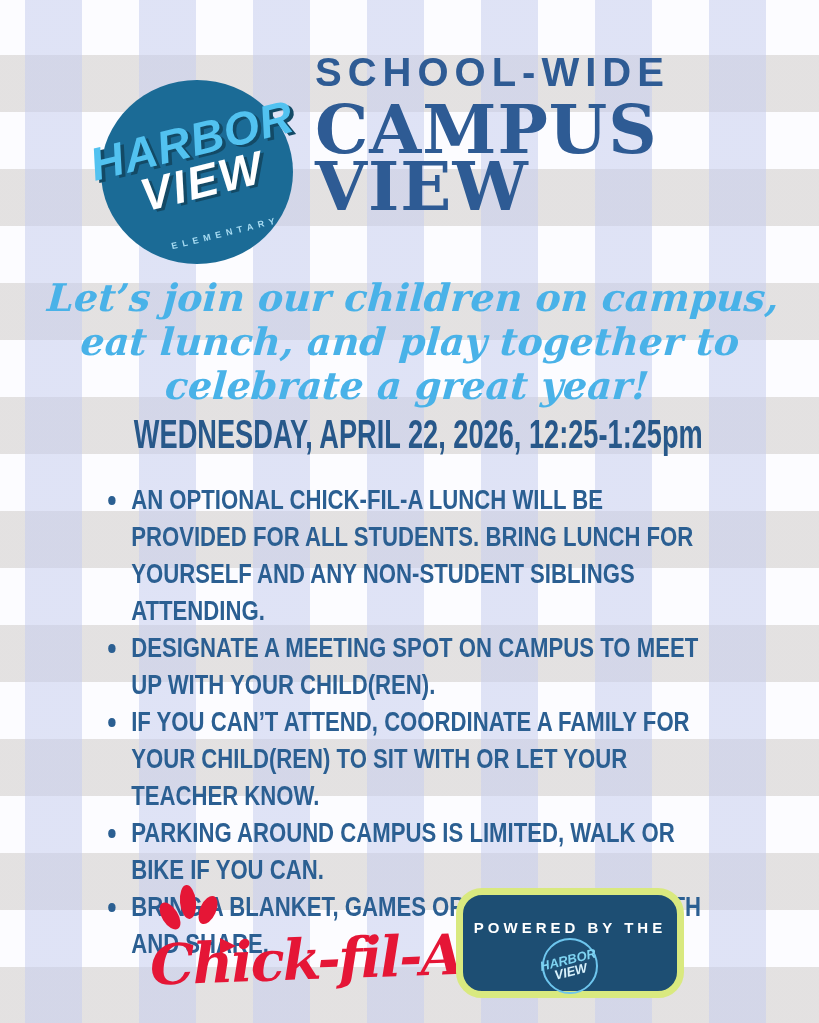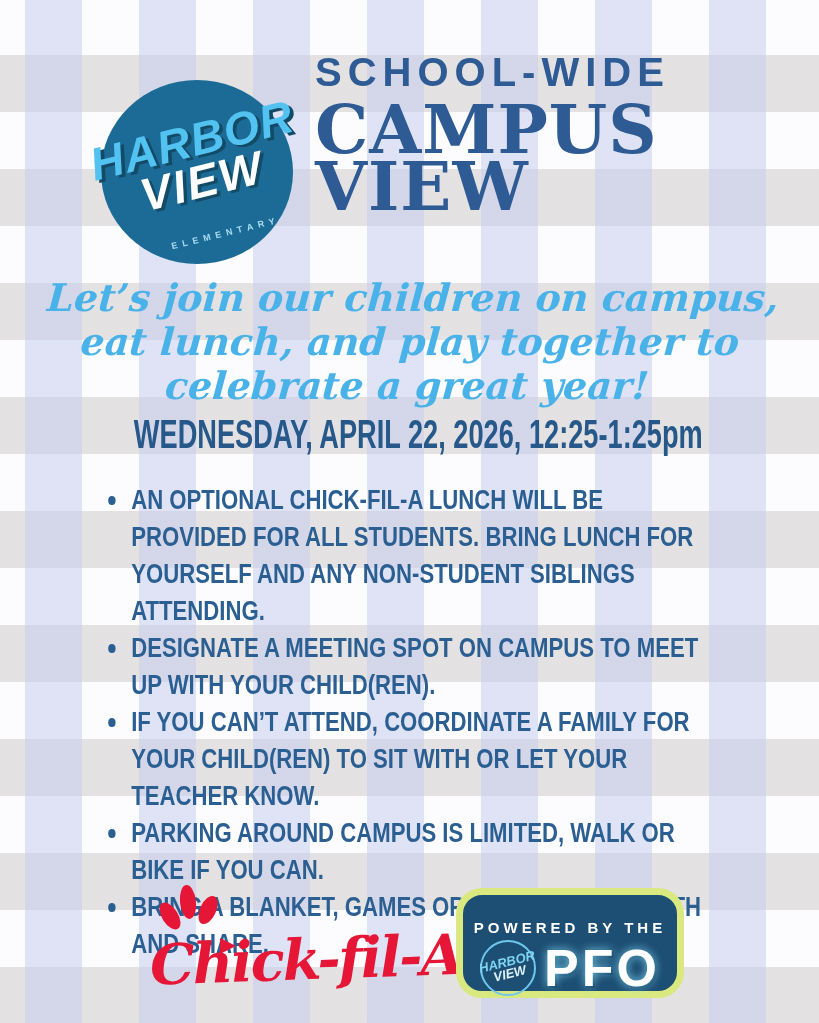--- a/index.html
+++ b/index.html
@@ -178,17 +178,16 @@
 
   <div class="pfo-badge">
     <div class="pfo-powered">POWERED BY THE</div>
     <div class="pfo-row">
       <div class="pfo-mini-logo">
         <div class="pfo-mini-text">
           <div class="pfo-mini-l1">HARBOR</div>
           <div class="pfo-mini-l2">VIEW</div>
         </div>
       </div>
-      <div class="pfo-org">PFO</div>
     </div>
   </div>
 
 </div>
 
 </body></html>

